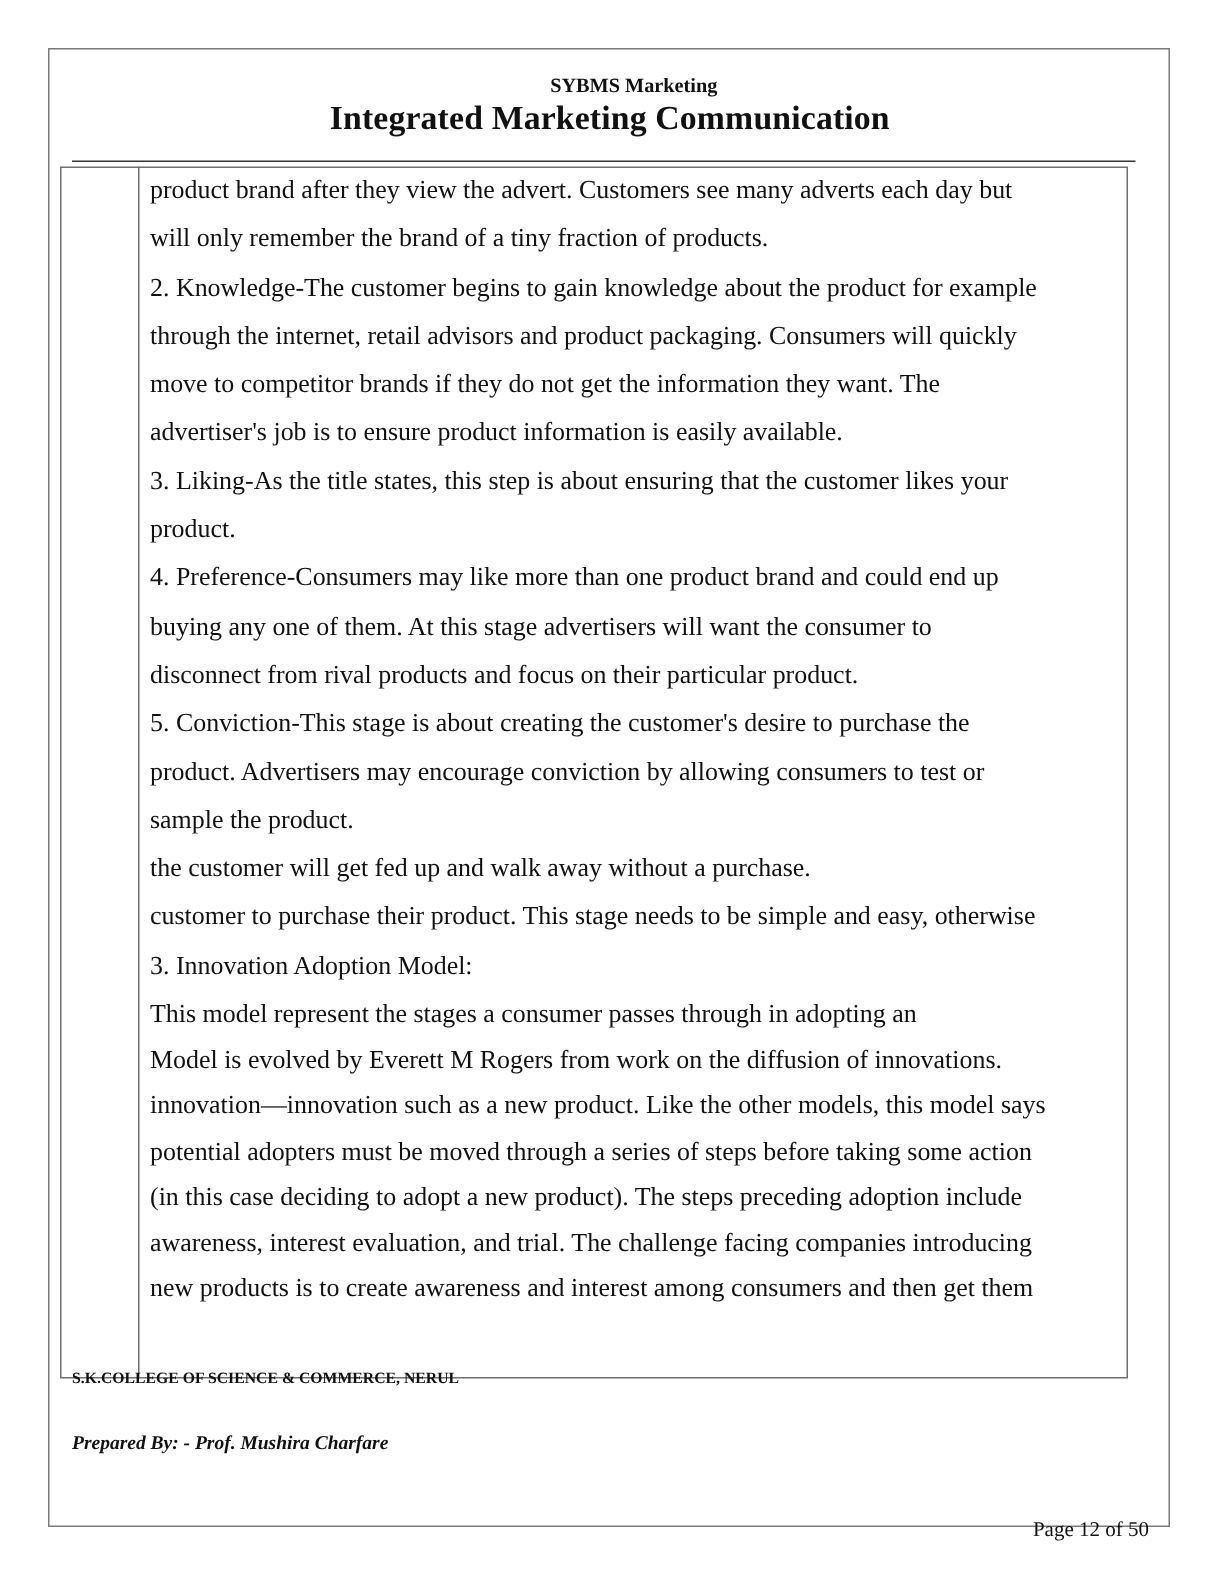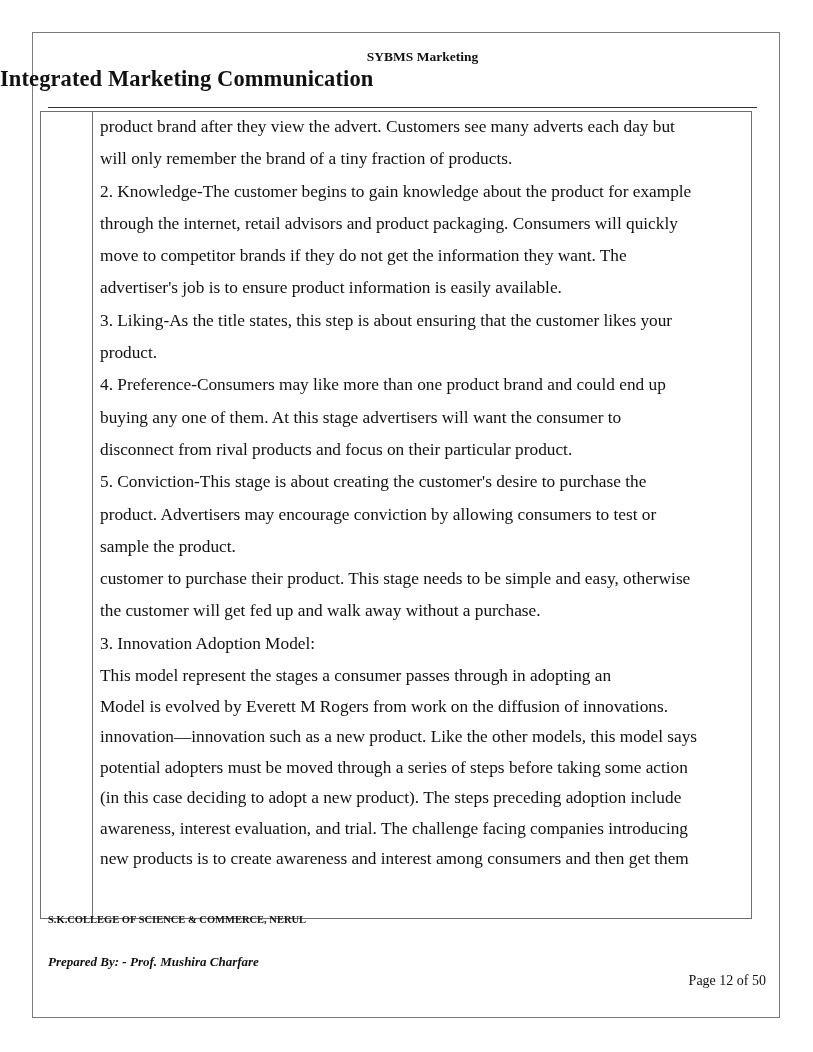--- a/index.html
+++ b/index.html
@@ -32,20 +32,21 @@
     text-align: center;
     font-weight: bold;
     font-size: 13.5px;
     line-height: 16px;
   }
   .header-title {
     position: absolute;
     left: 0;
     width: 813px;
     top: 64px;
+    text-align: center;
     font-weight: bold;
     font-size: 22.5px;
     line-height: 30px;
     letter-spacing: 0.1px;
   }
   .header-rule {
     position: absolute;
     left: 48px;
     top: 107px;
     width: 709px;
@@ -99,21 +100,21 @@
     position: absolute;
     left: 48px;
     top: 913px;
     font-weight: bold;
     font-size: 10.5px;
     line-height: 14px;
   }
   .footer-page {
     position: absolute;
     right: 47px;
-    top: 972px;
+    top: 1012px;
     font-size: 14px;
     line-height: 18px;
   }
 </style>
 </head>
 <body>
 
 <div class="page-frame"></div>
 
 <div class="header-subtitle">SYBMS Marketing</div>
@@ -131,22 +132,22 @@
     <div class="line"><span>move to competitor brands if they do not get the information they want. The</span></div>
     <div class="line"><span>advertiser's job is to ensure product information is easily available.</span></div>
     <div class="line"><span>3. </span><b>Liking</b><span>-As the title states, this step is about ensuring that the customer likes your</span></div>
     <div class="line"><span>product.</span></div>
     <div class="line"><span>4. </span><b>Preference</b><span>-Consumers may like more than one product brand and could end up</span></div>
     <div class="line"><span>buying any one of them. At this stage advertisers will want the consumer to</span></div>
     <div class="line"><span>disconnect from rival products and focus on their particular product.</span></div>
     <div class="line"><span>5. </span><b>Conviction-</b><span>This stage is about creating the customer's desire to purchase the</span></div>
     <div class="line"><span>product. Advertisers may encourage conviction by allowing consumers to test or</span></div>
     <div class="line"><span>sample the product.</span></div>
+    <div class="line"><span>the customer will get fed up and walk away without a purchase.</span></div>
     <div class="line"><span>customer to purchase their product. This stage needs to be simple and easy, otherwise</span></div>
-    <div class="line"><span>the customer will get fed up and walk away without a purchase.</span></div>
     <div class="line"><span>3. </span><b>Innovation Adoption Model:</b></div>
     <div class="line tight"><span>This model represent the stages a consumer passes through in adopting an</span></div>
     <div class="line tight"><span>Model is evolved by </span><b>Everett M Rogers</b><span> from work on the diffusion of innovations.</span></div>
     <div class="line tight"><span>innovation—innovation such as a new product. Like the other models, this model says</span></div>
     <div class="line tight"><span>potential adopters must be moved through a series of steps before taking some action</span></div>
     <div class="line tight"><span>(in this case deciding to adopt a new product). The steps preceding adoption include</span></div>
     <div class="line tight"><span>awareness, interest evaluation, and trial. The challenge facing companies introducing</span></div>
     <div class="line tight"><span>new products is to create awareness and interest among consumers and then get them</span></div>
   </div>
 

